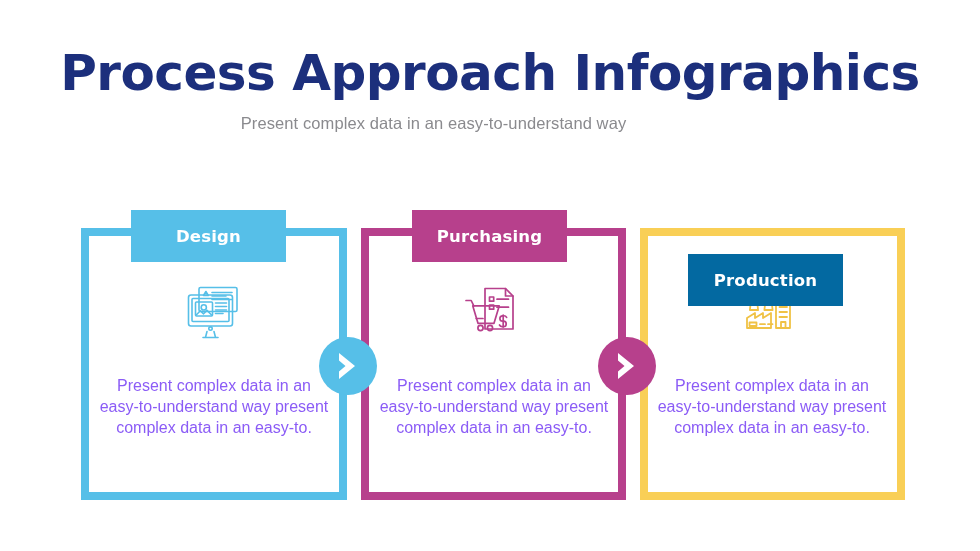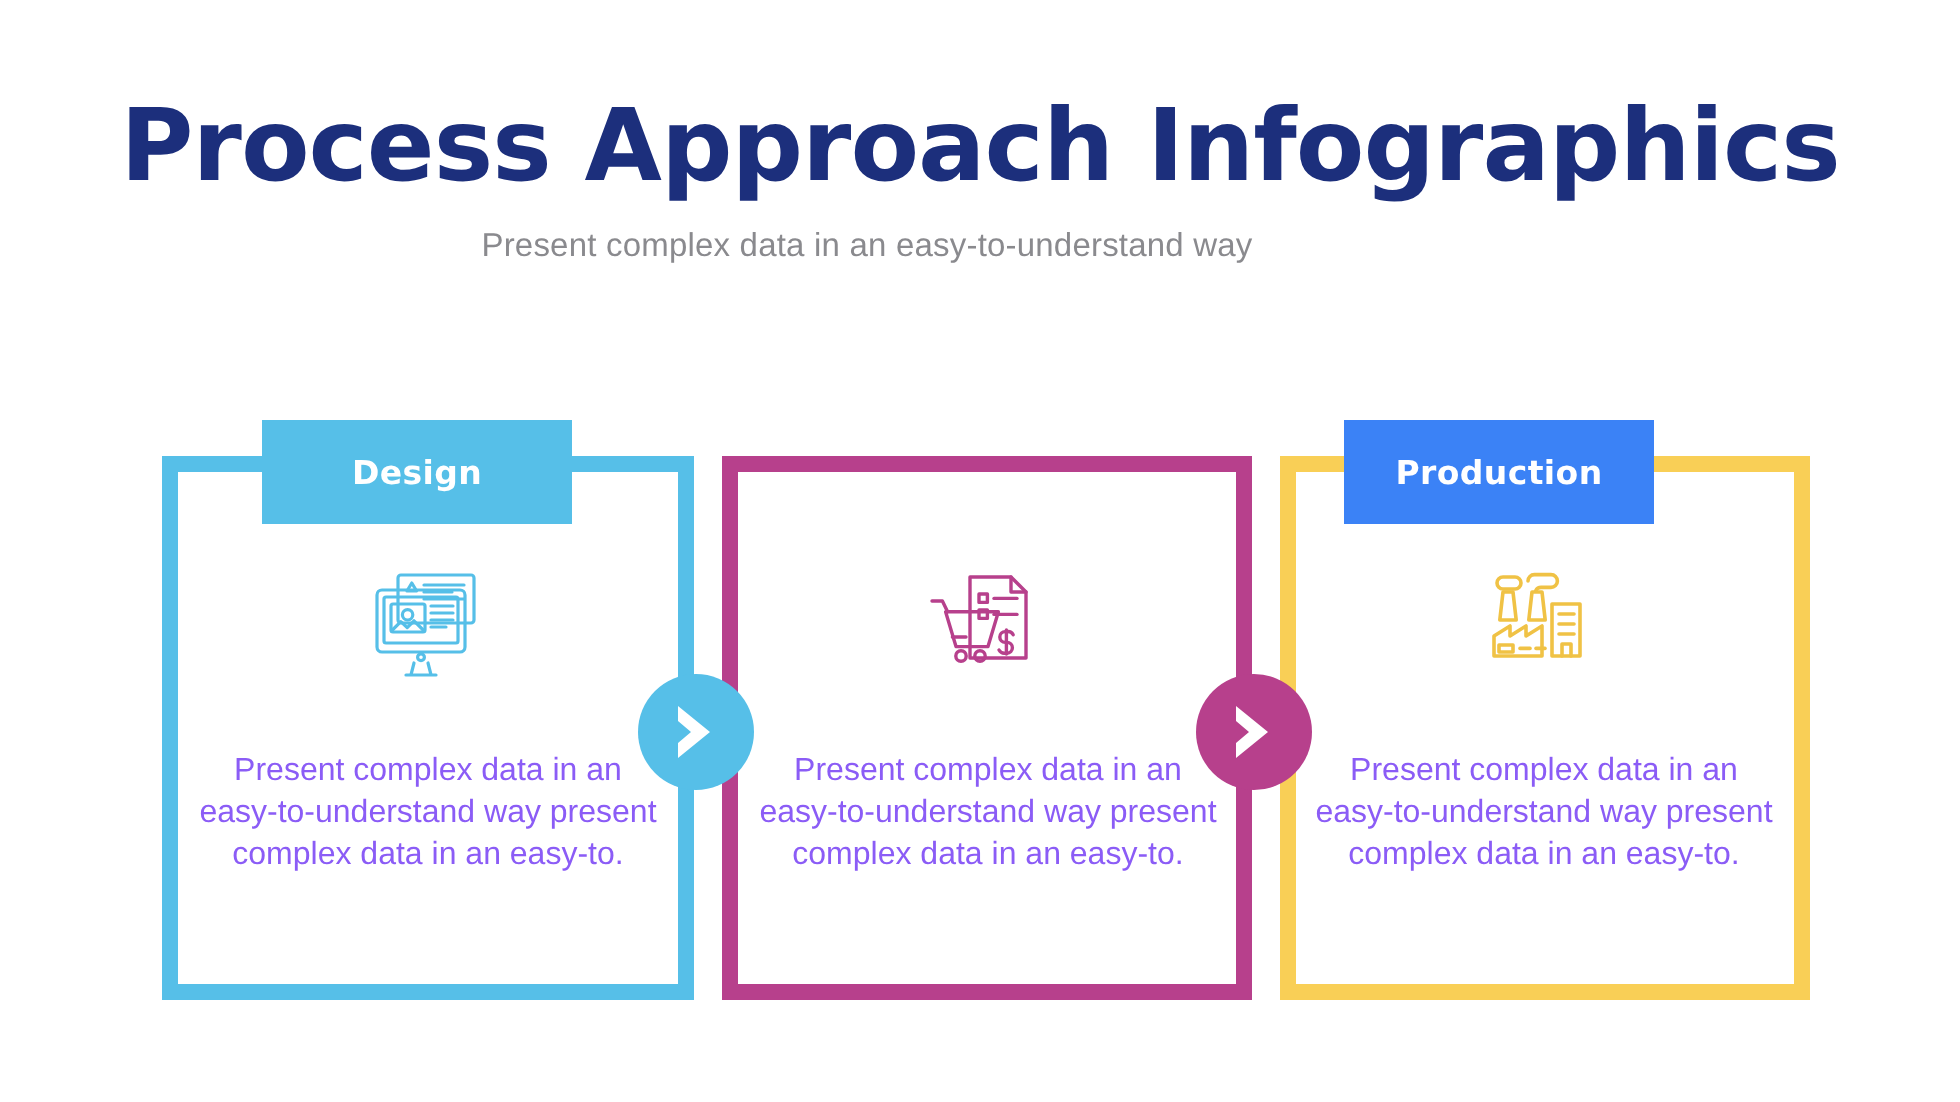--- a/index.html
+++ b/index.html
@@ -72,21 +72,21 @@
     justify-content: center;
     color: #ffffff;
     font-family: "DejaVu Sans", sans-serif;
     font-weight: 700;
     font-size: 16.5px;
     letter-spacing: 0.2px;
     z-index: 4;
   }
   .tab-1 { left: 131px; width: 155px; background: #56bfe8; }
   .tab-2 { left: 412px; width: 155px; background: #b7408c; }
-  .tab-3 { left: 672px; width: 155px; background: #3b82f6; }
+  .tab-3 { left: 688px; width: 155px; background: #0369a1; margin-top: 44px; }
 
   
   .card-icon {
     position: absolute;
     top: 278px;
     width: 70px;
     height: 70px;
     display: flex;
     align-items: center;
     justify-content: center;
@@ -169,20 +169,23 @@
       <path d="M25 48.5 l-1.4 5.5"></path>
       <path d="M32 48.5 l1.4 5.5"></path>
       <line x1="21" y1="54.5" x2="36" y2="54.5"></line>
     </svg>
   </div>
 
   <div class="card-body body-1">Present complex data in an easy-to-understand way present complex data in an easy-to.</div>
 
   <div class="card card-2"></div>
 
+  <div class="card-tab tab-2">
+    <span>Purchasing</span>
+  </div>
 
   <div class="card-icon icon-2">
     <svg width="60" height="58" viewBox="0 0 60 58" fill="none" stroke="#b7408c" stroke-width="1.7" stroke-linecap="round" stroke-linejoin="round">
 
       <path d="M22 4.5 h20.5 l7.5 7.5 v33 h-28 z"></path>
       <path d="M42.5 4.5 v7.5 h7.5"></path>
 
       <rect x="26.5" y="13" width="4.2" height="4.2"></rect>
       <line x1="34" y1="15.2" x2="45.5" y2="15.2"></line>
       <rect x="26.5" y="21" width="4.2" height="4.2"></rect>

